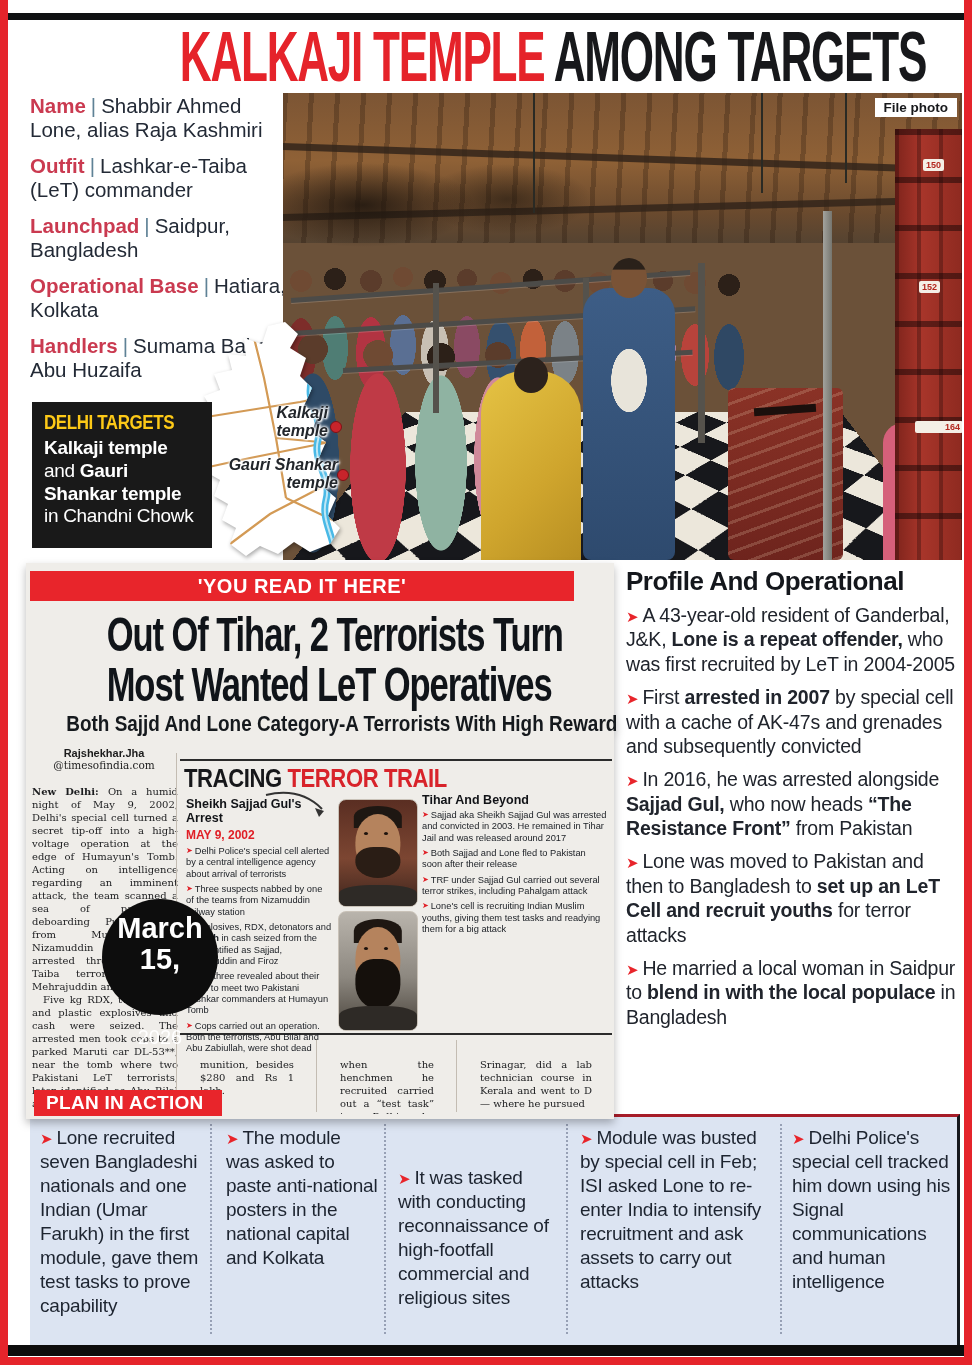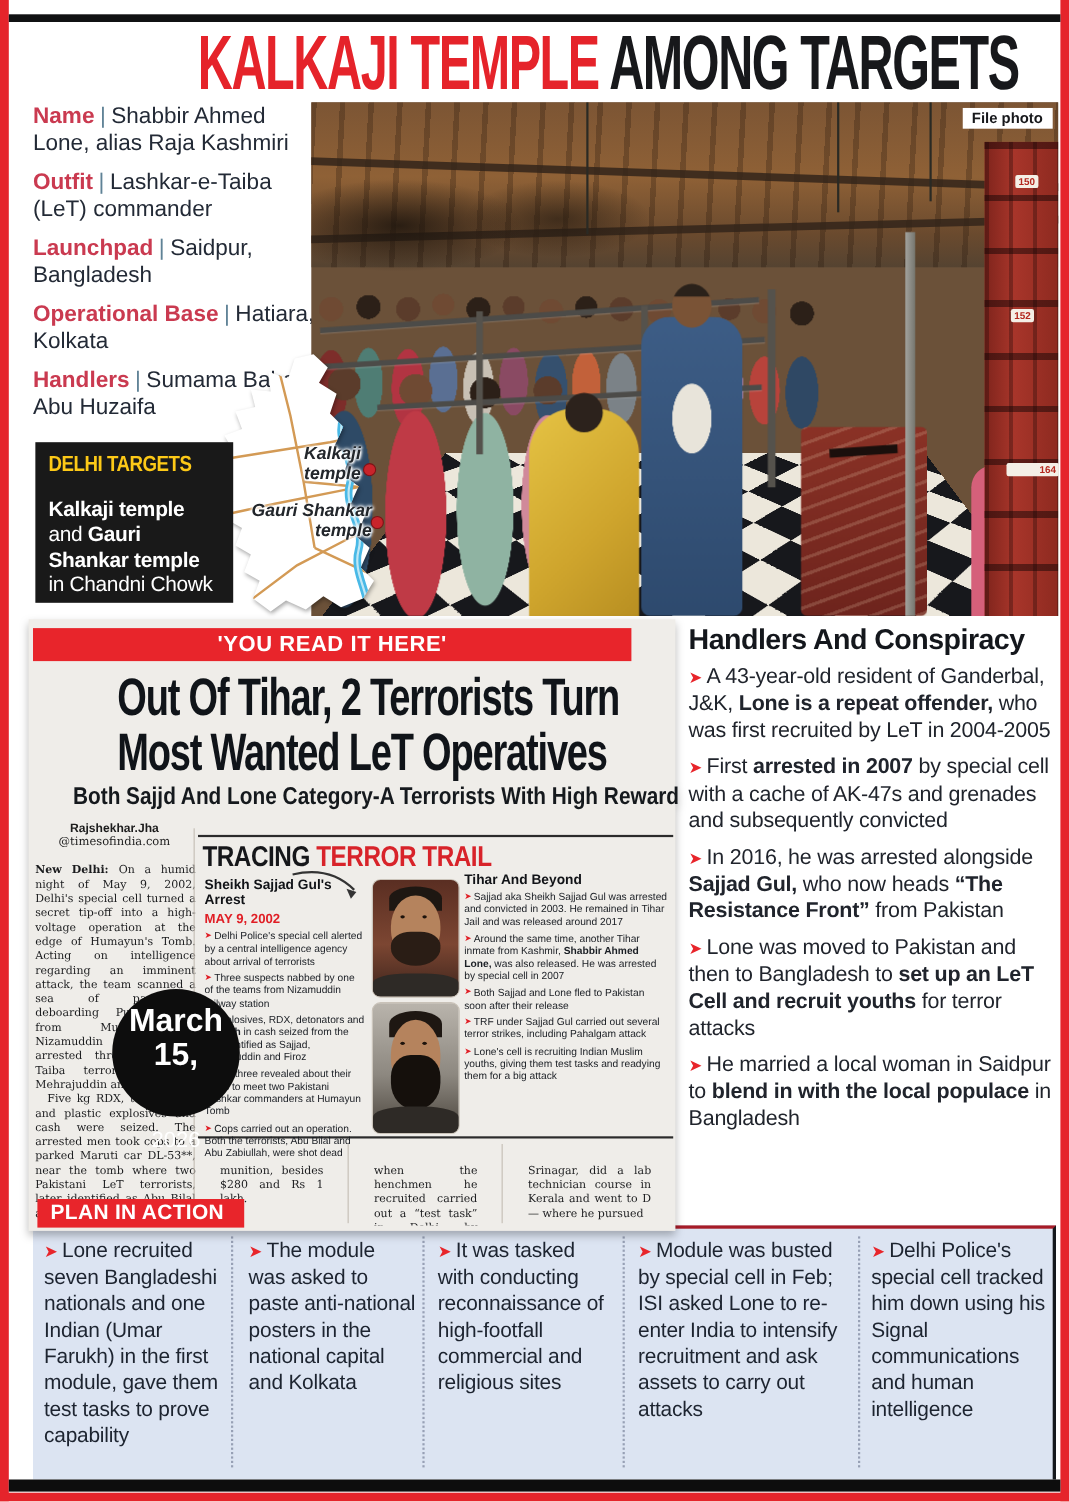--- a/index.html
+++ b/index.html
@@ -117,21 +117,21 @@
      color:#22262b;text-align:right;
      text-shadow:0 0 3px #fff,0 0 3px #fff,0 0 5px #fff,1px 1px 2px #fff;}
   .map-dot{position:absolute;z-index:23;width:10px;height:10px;border-radius:50%;background:#c8242b;
      border:1px solid #7e1216;}
 
   
   .dt-box{left:32px;top:402px;width:180px;height:146px;background:#191919;z-index:25;
           padding:9px 12px;box-sizing:border-box;}
   .dt-title{color:#fdc917;font-weight:bold;font-size:20px;letter-spacing:-0.5px;
             transform:scaleX(.85);transform-origin:left;white-space:nowrap;}
-  .dt-text{color:#fff;font-size:19px;line-height:1.2;margin-top:19px;letter-spacing:-0.3px;}
+  .dt-text{color:#fff;font-size:19px;line-height:1.2;margin-top:3px;letter-spacing:-0.3px;}
 
   
   .clip-wrap{left:26px;top:563px;width:588px;height:433px;
              filter:drop-shadow(0 4px 4px rgba(0,0,0,.28));z-index:4;}
   .clipping{position:absolute;left:0;top:0;width:588px;height:556px;background:#efede9;
     clip-path:polygon(0 0,588 0,588 517px,560px 496px,534px 522px,508px 500px,482px 528px,
       456px 506px,430px 534px,404px 510px,378px 545px,352px 520px,326px 552px,300px 528px,
       274px 548px,248px 524px,222px 548px,196px 522px,170px 546px,144px 520px,118px 544px,
       92px 518px,66px 540px,40px 514px,18px 536px,0 524px);}
   .yrih{position:absolute;left:4px;top:8px;width:544px;height:30px;background:#e8252b;
@@ -334,21 +334,20 @@
         <div class="hair"></div>
         <div class="face"></div>
         <div class="eye" style="left:32%;"></div>
         <div class="eye" style="left:58%;"></div>
         <div class="beard"></div>
         <div class="torso"></div>
       </div>
       <div class="t-right">
         <div class="t-head">Tihar And Beyond</div>
         <div class="t-bullet"><span class="arr">➤</span><span><span>Sajjad aka Sheikh Sajjad Gul was arrested and convicted in 2003. He remained in Tihar Jail and was released around 2017</span></span></div>
-        <div class="t-bullet"><span class="arr">➤</span><span><span>Around the same time, another Tihar inmate from Kashmir, </span><b>Shabbir Ahmed Lone,</b><span> was also released. He was arrested by special cell in 2007</span></span></div>
         <div class="t-bullet"><span class="arr">➤</span><span><span>Both Sajjad and Lone fled to Pakistan soon after their release</span></span></div>
         <div class="t-bullet"><span class="arr">➤</span><span><span>TRF under Sajjad Gul carried out several terror strikes, including Pahalgam attack</span></span></div>
         <div class="t-bullet"><span class="arr">➤</span><span><span>Lone's cell is recruiting Indian Muslim youths, giving them test tasks and readying them for a big attack</span></span></div>
       </div>
     </div>
 
     <div class="cont-col" style="left:158px;width:126px;">
       <p>munition, besides $280 and Rs 1 lakh.</p>
       <p class="ind">For the next decade, Sajjad</p>
     </div>
@@ -363,32 +362,32 @@
   </div>
 </div>
 
 <div class="abs badge">
   <div class="l1">March</div>
   <div class="l2">15,</div>
   <div class="l3">2026</div>
 </div>
 
 <div class="abs profile">
-  <div class="p-head">Handlers And Conspiracy</div>
+  <div class="p-head">Profile And Operational</div>
   <div class="p-bullet"><span class="arr-lg">➤</span><span><span>A 43-year-old resident of Ganderbal, J&amp;K, </span><b>Lone is a repeat offender,</b><span> who was first recruited by LeT in 2004-2005</span></span></div>
   <div class="p-bullet"><span class="arr-lg">➤</span><span><span>First </span><b>arrested in 2007</b><span> by special cell with a cache of AK-47s and grenades and subsequently convicted</span></span></div>
   <div class="p-bullet"><span class="arr-lg">➤</span><span><span>In 2016, he was arrested alongside </span><b>Sajjad Gul,</b><span> who now heads </span><b>“The Resistance Front”</b><span> from Pakistan</span></span></div>
   <div class="p-bullet"><span class="arr-lg">➤</span><span><span>Lone was moved to Pakistan and then to Bangladesh to </span><b>set up an LeT Cell and recruit youths</b><span> for terror attacks</span></span></div>
   <div class="p-bullet"><span class="arr-lg">➤</span><span><span>He married a local woman in Saidpur to </span><b>blend in with the local populace</b><span> in Bangladesh</span></span></div>
 </div>
 
 <div class="abs plan-box"></div>
 <div class="abs plan-banner">PLAN IN ACTION</div>
 <div class="abs plan-sep" style="left:210px;"></div>
 <div class="abs plan-sep" style="left:384px;"></div>
 <div class="abs plan-sep" style="left:566px;"></div>
 <div class="abs plan-sep" style="left:780px;"></div>
 <div class="abs plan-col" style="left:40px;width:170px;"><span class="arr-lg">➤</span><span>Lone recruited seven Bangladeshi nationals and one Indian (Umar Farukh) in the first module, gave them test tasks to prove capability</span></div>
 <div class="abs plan-col" style="left:226px;width:152px;"><span class="arr-lg">➤</span><span>The module was asked to paste anti-national posters in the national capital and Kolkata</span></div>
-<div class="abs plan-col" style="left:398px;width:160px;"><span class="arr-lg">➤</span><span>It was tasked with conducting reconnaissance of high-footfall commercial and religious sites</span></div>
+<div class="abs plan-col" style="left:398px;width:160px;margin-top:40px;"><span class="arr-lg">➤</span><span>It was tasked with conducting reconnaissance of high-footfall commercial and religious sites</span></div>
 <div class="abs plan-col" style="left:580px;width:192px;"><span class="arr-lg">➤</span><span>Module was busted by special cell in Feb; ISI asked Lone to re-enter India to intensify recruitment and ask assets to carry out attacks</span></div>
 <div class="abs plan-col" style="left:792px;width:162px;"><span class="arr-lg">➤</span><span>Delhi Police's special cell tracked him down using his Signal communications and human intelligence</span></div>
 <div class="abs botbar"></div>
 
 </body></html>

